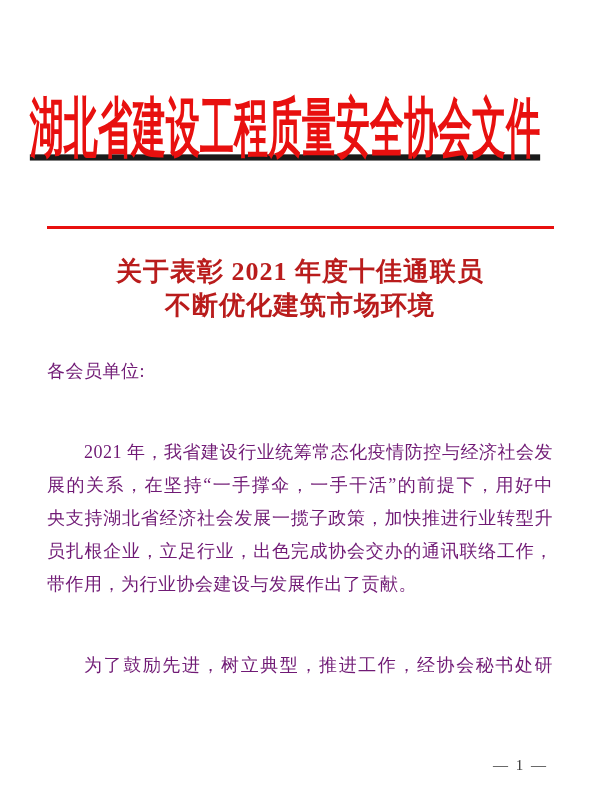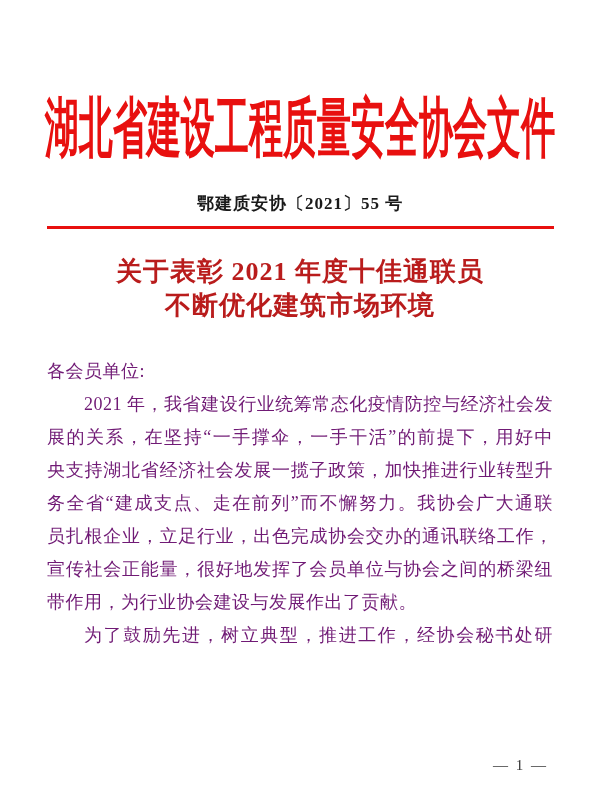--- a/index.html
+++ b/index.html
@@ -18,21 +18,22 @@
   }
   
   .letterhead {
     position: absolute;
     top: 85px;
     left: 0;
     width: 600px;
     height: 85px;
     display: flex;
     align-items: center;
-    justify-content: center;
+    justify-content: flex-end;
+    text-decoration: underline;
   }
   .letterhead-text {
     font-size: 42px;
     font-weight: bold;
     white-space: nowrap;
     color: var(--accent-red, #e8100f);
     transform: scale(0.81, 1.55);
     transform-origin: center center;
     letter-spacing: 0px;
   }
@@ -85,58 +86,56 @@
     white-space: nowrap;
     letter-spacing: 0.5px;
   }
   .body-line.fill {
     white-space: normal;
     text-align: justify;
     text-align-last: justify;
   }
   .body-line.indent {
     padding-left: 37px;
+    margin-top: 48px;
   }
   
   .page-number {
     position: absolute;
     top: 757px;
     right: 52px;
     font-size: 15px;
     color: #333333;
     letter-spacing: 2px;
   }
 </style>
 </head>
 <body>
 
 <div class="page">
 
   <div class="letterhead">
     <span class="letterhead-text">湖北省建设工程质量安全协会文件</span>
   </div>
 
-  <div class="doc-number">鄂建质安协〔2021〕55 号</div>
 
   <div class="red-line"></div>
 
   <div class="doc-title">
     <div>关于表彰 2021 年度十佳通联员</div>
     <div>不断优化建筑市场环境</div>
   </div>
 
   <div class="body-text">
     <div class="body-line">各会员单位:</div>
     <div>
         <div class="body-line indent fill">2021 年，我省建设行业统筹常态化疫情防控与经济社会发</div>
         <div class="body-line fill">展的关系，在坚持“一手撑伞，一手干活”的前提下，用好中</div>
         <div class="body-line fill">央支持湖北省经济社会发展一揽子政策，加快推进行业转型升</div>
-        <div class="body-line fill">务全省“建成支点、走在前列”而不懈努力。我协会广大通联</div>
         <div class="body-line fill">员扎根企业，立足行业，出色完成协会交办的通讯联络工作，</div>
-        <div class="body-line fill">宣传社会正能量，很好地发挥了会员单位与协会之间的桥梁纽</div>
         <div class="body-line">带作用，为行业协会建设与发展作出了贡献。</div>
         <div class="body-line indent fill">为了鼓励先进，树立典型，推进工作，经协会秘书处研</div>
       </div>
   </div>
 
   <div class="page-number">— 1 —</div>
 
 </div>
 
 </body></html>

